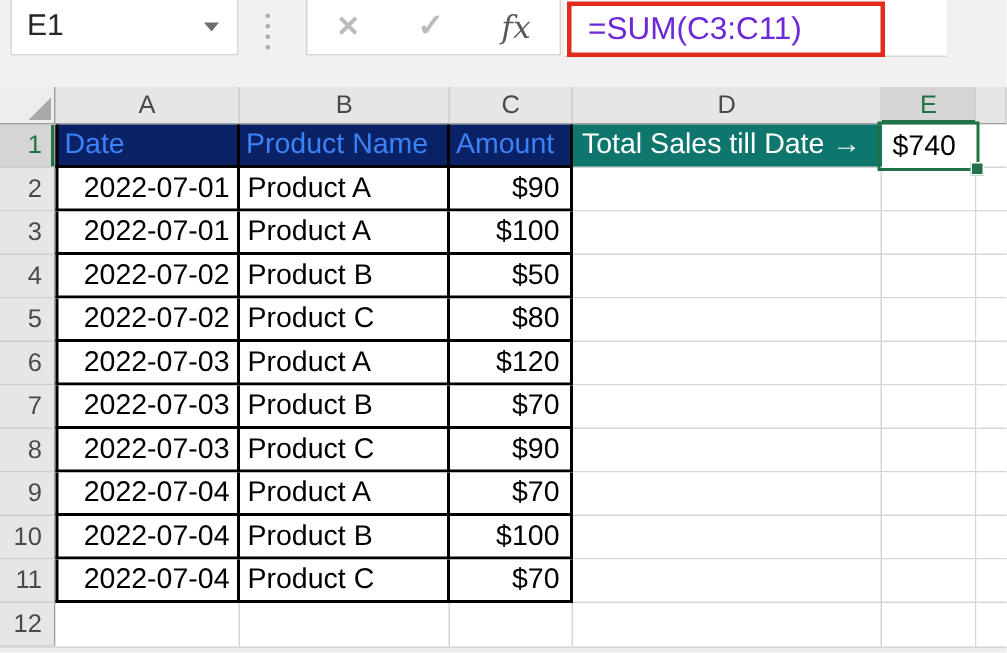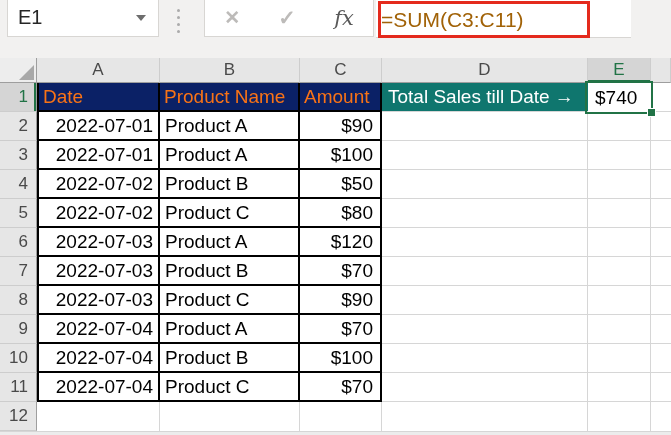--- a/index.html
+++ b/index.html
@@ -34,21 +34,21 @@
   .fxbtn{color:#595959;font-size:21px;font-style:italic;font-family:"DejaVu Serif", serif;}
   .fbar{
     position:absolute;left:376px;top:-2px;right:0;height:40px;
     background:#fff;border-bottom:1px solid #d8d6d3;box-sizing:border-box;
   }
   .redbox{
     position:absolute;left:2px;top:3px;width:206px;height:31px;
     border:3px solid #e42a1d;background:#fff;
     display:flex;align-items:center;
   }
-  .redbox span{font-size:21px;color:#a16207;white-space:nowrap;}
+  .redbox span{padding-left:11px;font-size:21px;color:#6d28d9;white-space:nowrap;}
 
   
   .sheet{
     position:absolute;left:0;top:58px;width:671px;height:377px;background:#fff;
     display:grid;
     grid-template-columns:37px 123px 140px 82px 206px 63px 1fr;
     grid-template-rows:25px repeat(12,29px) 4px;
   }
   .c{box-sizing:border-box;display:flex;align-items:center;background:#fff;overflow:hidden;}
   
@@ -58,21 +58,21 @@
   .corner{background:#ededed;position:relative;border-right:1px solid #9e9e9e;border-bottom:1px solid #9e9e9e;}
   .tri{position:absolute;right:2px;bottom:2px;width:0;height:0;
        border-left:15px solid transparent;border-bottom:15px solid #a8a8a8;}
   .rowhdr{background:#e6e6e6;justify-content:flex-end;padding-right:8px;font-size:17px;color:#4a4a4a;
           border-bottom:1px solid #cdcdcd;border-right:1px solid #9e9e9e;}
   .rowhdr.sel{background:#d5d5d5;color:#217346;box-shadow:inset -2px 0 0 #217346;}
   
   .cell{font-size:19px;color:#000;}
   .tbl{border-right:2px solid #000;border-bottom:2px solid #000;}
   .bl{border-left:2px solid #000;}
-  .navy{background:#0b2166;color:#f97316;padding-left:4px;}
+  .navy{background:#0b2166;color:#3b82f6;padding-left:4px;}
   .olive{background:#0f766e;color:#fff;padding-left:6px;white-space:nowrap;}
   .date{justify-content:flex-end;padding-right:5px;}
   .product{padding-left:5px;text-align:center;}
   .amount{justify-content:flex-end;padding-right:7px;}
   .gl-r{border-right:1px solid #d6d6d6;}
   .gl-b{border-bottom:1px solid #d6d6d6;}
   
   .e1sel{position:relative;padding-left:7px;overflow:visible;}
   .selbox{position:absolute;left:-3px;top:-2px;right:-2px;bottom:-2px;
           border:2px solid #217346;pointer-events:none;}

